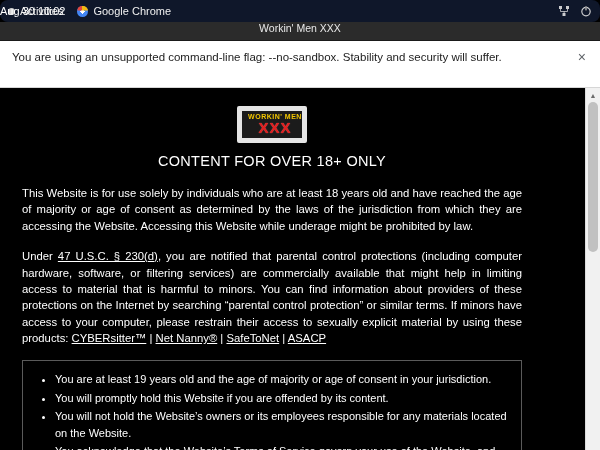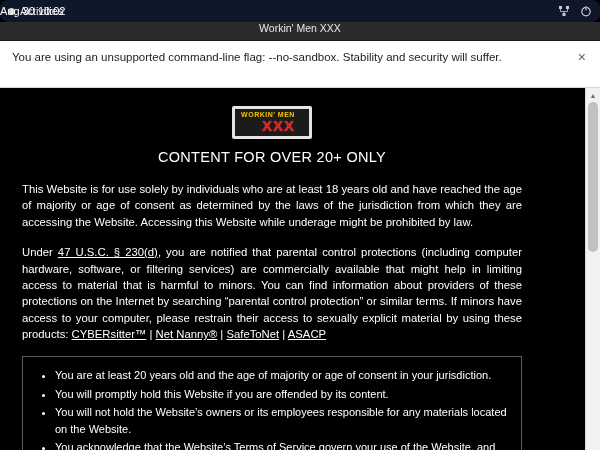--- a/index.html
+++ b/index.html
@@ -106,25 +106,24 @@
     box-sizing: border-box;
   }
 
   .logo {
     text-align: center;
     margin: 4px 0 10px 0;
   }
   .logo-box {
     display: inline-block;
     background: #1b1b1b;
-    border: 3px solid #e5e5e5;
-    padding: 2px 14px 3px 6px;
+    border: 5px solid #e5e5e5;
+    padding: 2px 0 3px 6px;
     border-radius: 2px;
     line-height: 1;
-    text-align: right;
   }
   .logo-top {
     font-size: 7px;
     color: #f2c600;
     letter-spacing: .5px;
     font-weight: bold;
     display: block;
   }
   .logo-main {
     font-size: 15px;
@@ -195,20 +194,24 @@
   }
 </style>
 </head>
 <body>
 
 <div class="topbar">
   <div class="left">
     <div class="tb-item">
       <span class="dot-act"></span>
       <span>Activities</span>
+    </div>
+    <div class="tb-item">
+      <span class="chrome-dot"></span>
+      <span>Google Chrome</span>
     </div>
   </div>
   <div class="center">Aug 30 10:02</div>
   <div class="right">
     <span class="ic">
       <svg width="12" height="12" viewBox="0 0 12 12">
           <g fill="#e0e0e0">
         <rect x="1" y="1" width="3" height="3"></rect>
             <rect x="8" y="1" width="3" height="3"></rect>
         <rect x="4.5" y="8" width="3" height="3"></rect>
@@ -241,31 +244,31 @@
 <div class="page">
   <div class="page-inner">
 
     <div class="logo">
       <span class="logo-box">
         <span class="logo-top">WORKIN' MEN</span>
         <span class="logo-main">XXX</span>
       </span>
     </div>
 
-    <h1 class="headline">CONTENT FOR OVER 20+ ONLY</h1>
+    <h1 class="headline">CONTENT FOR OVER 18+ ONLY</h1>
 
     <p class="body">This Website is for use solely by individuals who are at least 18 years old and have reached the age of majority or age of consent as determined by the laws of the jurisdiction from which they are accessing the Website. Accessing this Website while underage might be prohibited by law.</p>
 
     <p class="body">
       <span>Under </span><a href="#">47 U.S.C. § 230(d)</a><span>, you are notified that parental control protections (including computer hardware, software, or filtering services) are commercially available that might help in limiting access to material that is harmful to minors. You can find information about providers of these protections on the Internet by searching “parental control protection” or similar terms. If minors have access to your computer, please restrain their access to sexually explicit material by using these products: </span><a href="#">CYBERsitter™</a><span> | </span><a href="#">Net Nanny®</a><span> | </span><a href="#">SafeToNet</a><span> | </span><a href="#">ASACP</a>
     </p>
 
     <div class="agree-box">
       <ul>
-        <li>You are at least 20 years old and the age of majority or age of consent in your jurisdiction.</li>
+        <li>You are at least 19 years old and the age of majority or age of consent in your jurisdiction.</li>
         <li>You will promptly hold this Website if you are offended by its content.</li>
         <li>You will not hold the Website’s owners or its employees responsible for any materials located on the Website.</li>
         <li>
           <span>You acknowledge that the Website’s </span><a href="#">Terms of Service</a><span> govern your use of the Website, and you have reviewed and agree to be bound by the </span>
         </li>
       </ul>
 
     </div>
 
   </div>

